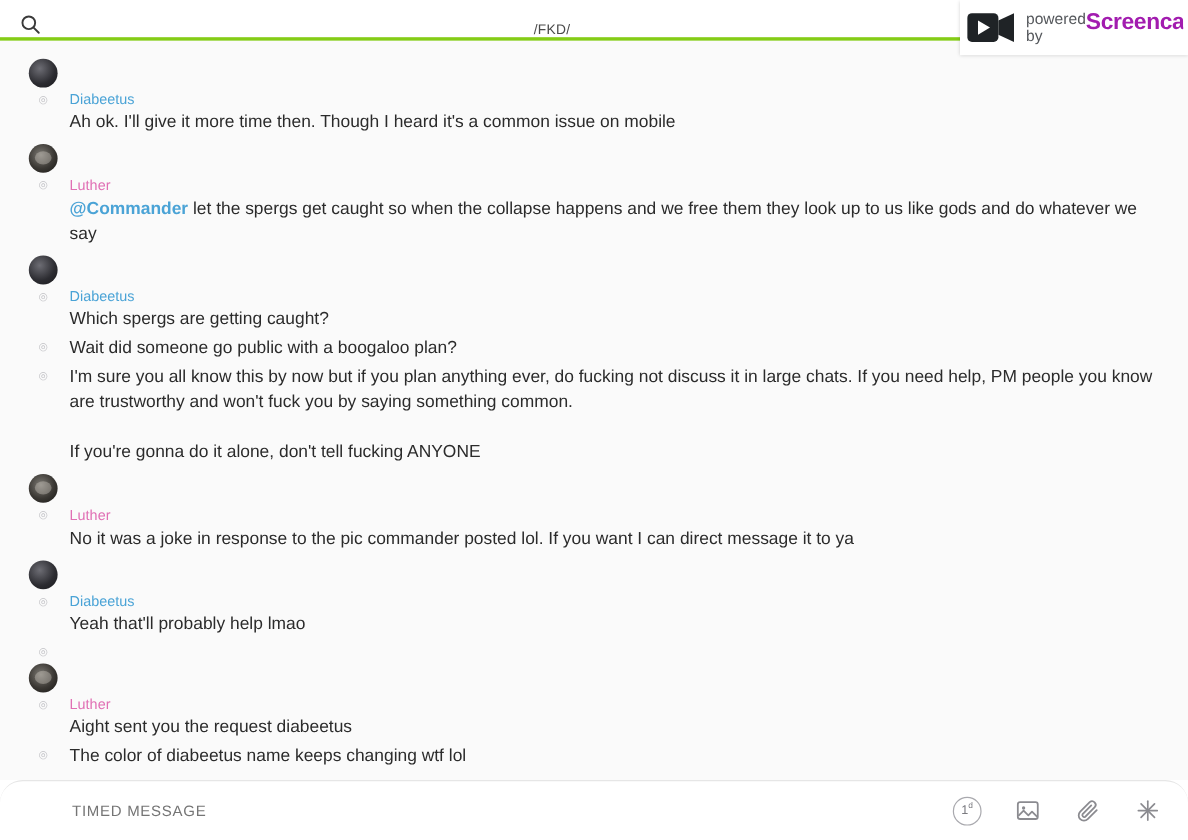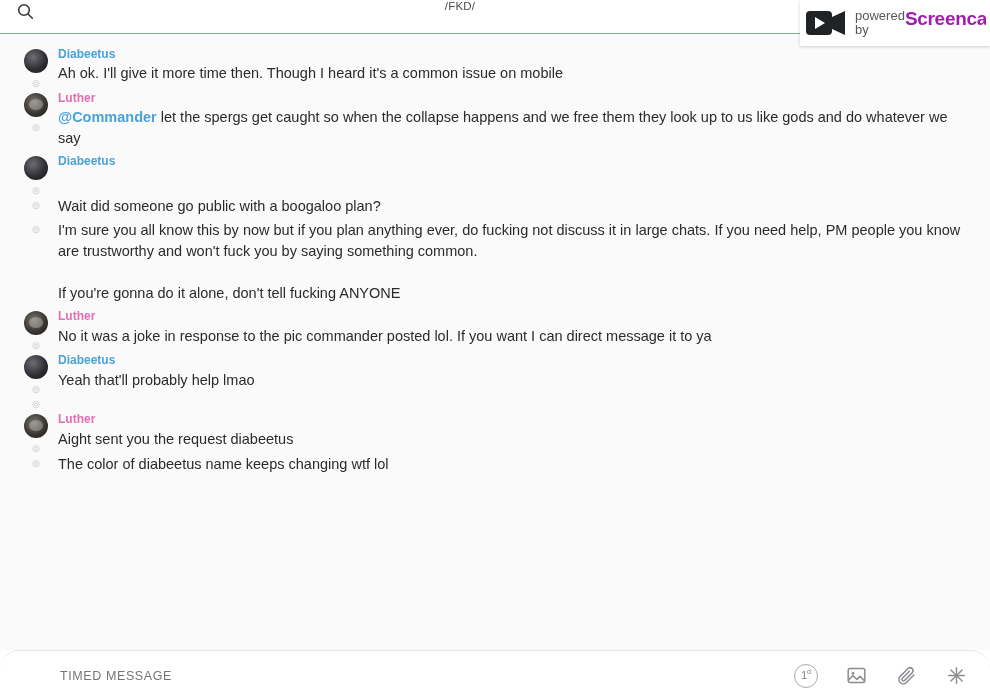--- a/index.html
+++ b/index.html
@@ -17,23 +17,23 @@
     display: flex;
     flex-direction: column;
   }
 
   
   .topbar {
     position: relative;
     height: 34px;
     min-height: 34px;
     background: #ffffff;
-    border-bottom: 1px solid #84cc16;
-    display: flex;
-    align-items: flex-start;
+    border-bottom: 3px solid #84cc16;
+    display: flex;
+    align-items: flex-end;
     padding: 0 14px;
   }
   .topbar-left {
     display: flex;
     align-items: center;
     width: 120px;
   }
   .search-icon-btn {
     width: 22px; height: 22px;
     display: flex; align-items: center; justify-content: center;
@@ -149,23 +149,24 @@
     padding-top: 5px;
   }
   .time-dot {
     font-size: 9px;
     color: #c2c2c6;
     line-height: 1;
   }
   .msg-body { flex: 1; min-width: 0; }
   .author {
     font-size: 12px;
-    font-weight: bold;
+    font-weight: normal;
     margin-bottom: 2px;
     line-height: 1.2;
+    margin-top: 29px;
   }
   .author.diabeetus { color: #4aa3d6; }
   .author.luther { color: #e06fb4; }
   .msg-row {
     display: flex;
     padding: 1px 20px 0 14px;
   }
   .msg-text {
     font-size: 14.5px;
     line-height: 21px;
@@ -307,20 +308,21 @@
           <div class="msg-text"><span class="mention">@Commander</span><span> let the spergs get caught so when the collapse happens and we free them they look up to us like gods and do whatever we say</span></div>
         </div>
       </div>
       <div class="msg-group">
         <div class="gutter">
           <div class="avatar a-diab"></div>
           <span class="time-dot" style="margin-top: 6px;">◎</span>
         </div>
         <div class="msg-body">
           <div class="author diabeetus">Diabeetus</div>
+          <div class="msg-text">Which spergs are getting caught?</div>
         </div>
       </div>
       <div class="msg-row">
         <div class="line-gutter">
           <span class="time-dot">◎</span>
         </div>
         <div class="msg-text">Wait did someone go public with a boogaloo plan?</div>
       </div>
       <div class="msg-row">
         <div class="line-gutter">

